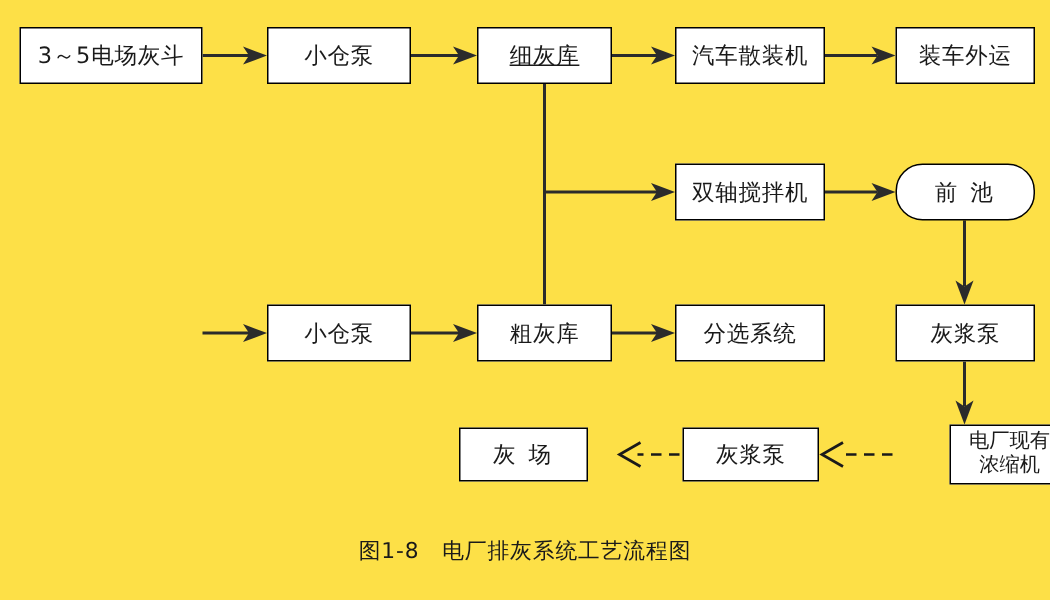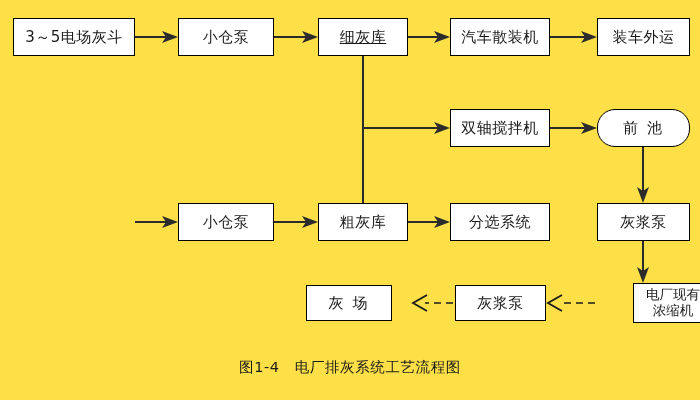--- a/index.html
+++ b/index.html
@@ -175,15 +175,15 @@
 
   <div class="node" style="left:597px; top:203px; width:93px;  height:38px;">灰浆泵</div>
 
   <div class="node wide-space" style="left:306px; top:285px; width:86px; height:36px;">灰 场</div>
 
   <div class="node" style="left:455px; top:285px; width:91px;  height:36px;">灰浆泵</div>
 
   <div class="node two-line" style="left:597px; top:283px; width:80px; height:40px;margin-left:36px;">电厂现有
 浓缩机</div>
 
-  <div class="caption">图1-4　电厂排灰系统工艺流程图</div>
+  <div class="caption">图1-8　电厂排灰系统工艺流程图</div>
 
 </div>
 
 </body></html>

